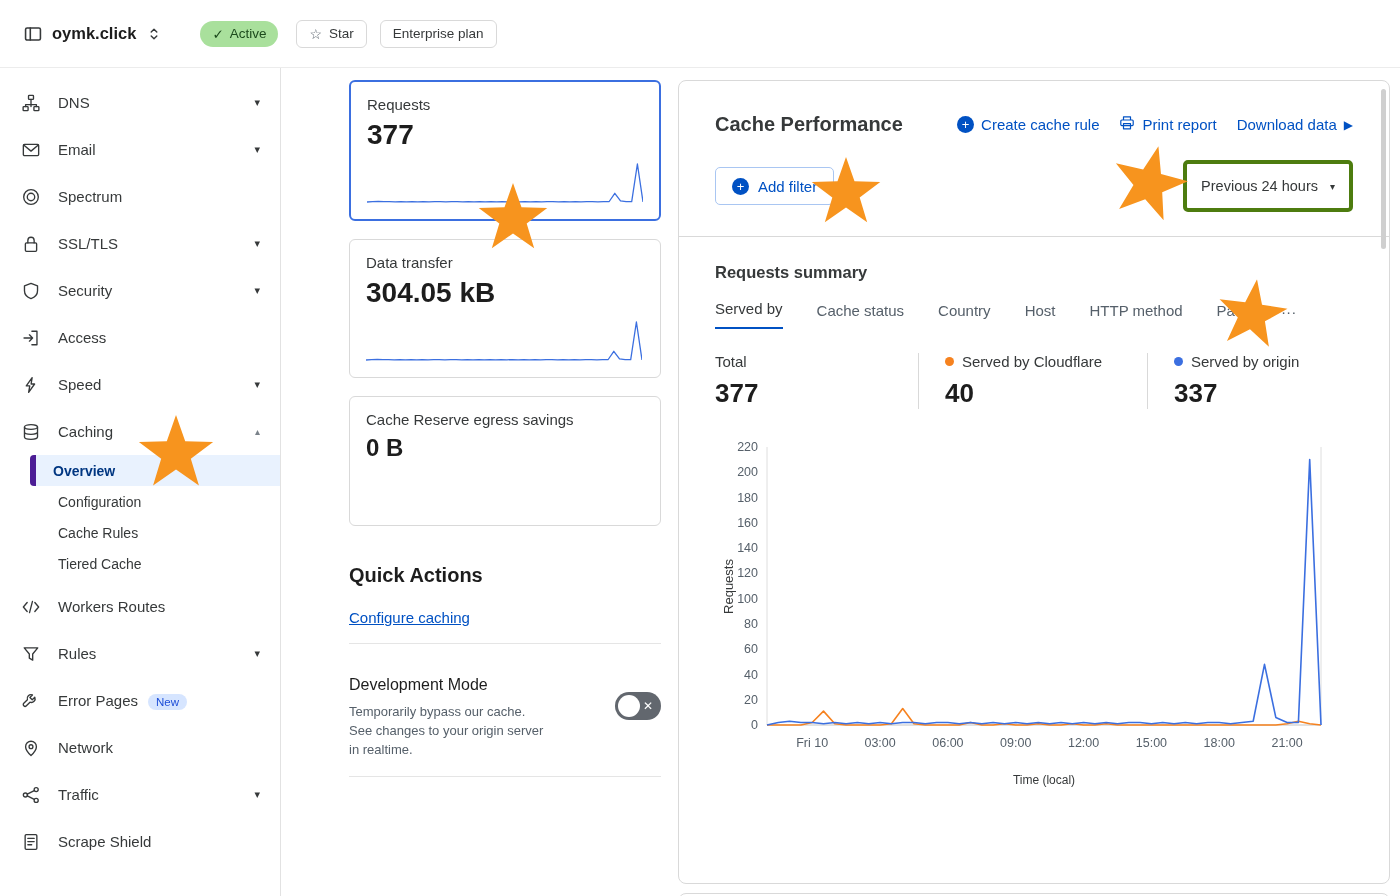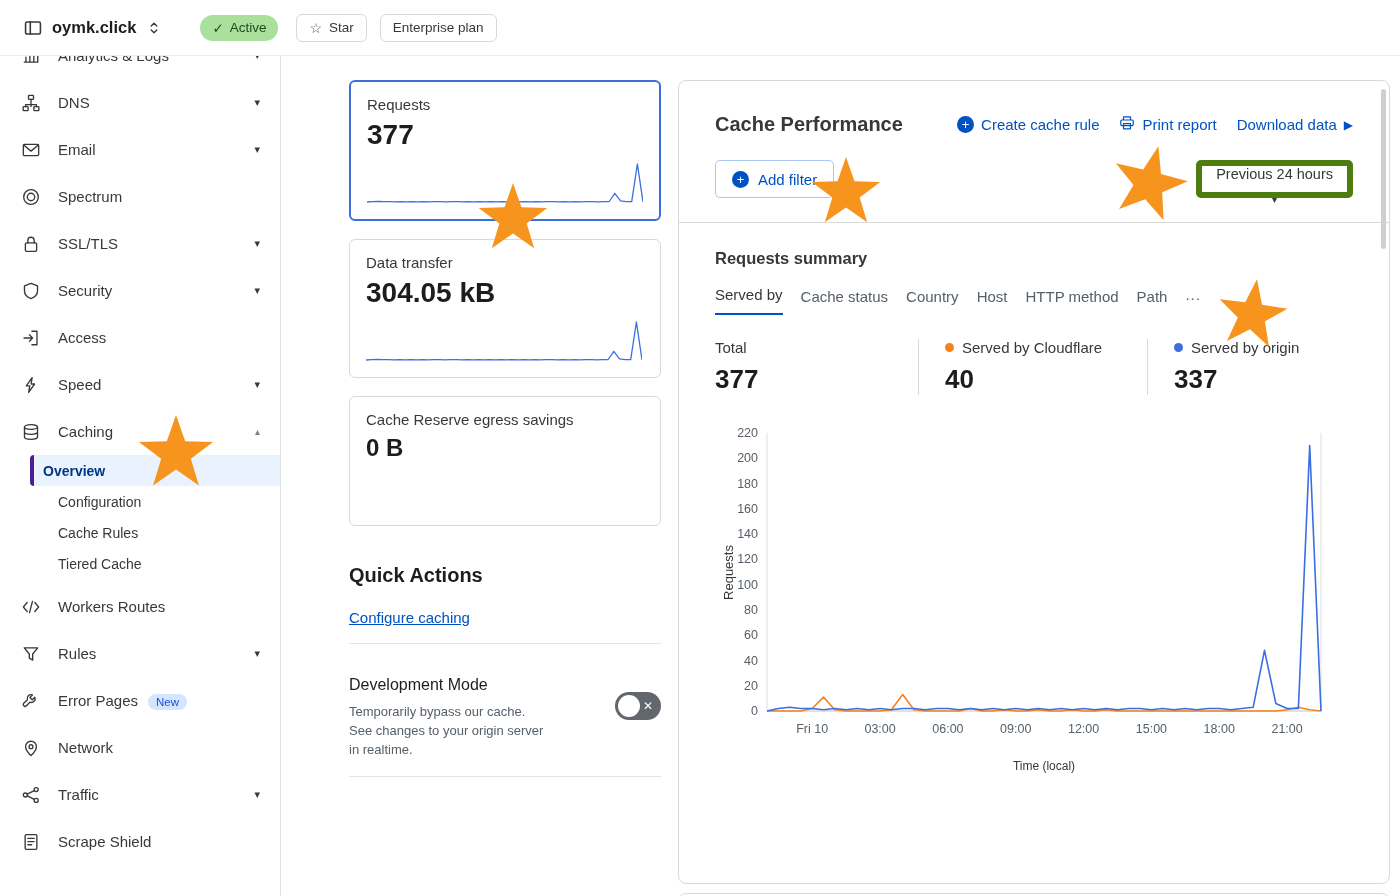--- a/index.html
+++ b/index.html
@@ -5,21 +5,21 @@
   * { box-sizing: border-box; }
   html,body { margin:0; padding:0; }
   body {
     width:1400px; height:896px; position:relative; overflow:hidden;
     background:#fff; color:#36393a;
     font-family:"Liberation Sans", sans-serif;
   }
 
   
   .topbar {
-    position:absolute; top:0; left:0; width:1400px; height:56px;
+    position:absolute; top:0; left:0; width:1400px; height:68px;
     background:#fff; border-bottom:1px solid #ececec;
     display:flex; align-items:center; padding-left:24px; z-index:20;
   }
   .hicon svg * { stroke:#36393a; stroke-width:1.4; fill:none; stroke-linecap:round; stroke-linejoin:round; }
   .hicon { display:inline-flex; }
   .site-name { font-size:16.5px; font-weight:bold; color:#1d1d1d; margin-left:10px; }
   .updown { margin-left:10px; }
   .badge-active {
     margin-left:38px; display:inline-flex; align-items:center; gap:6px;
     background:#a9e09c; color:#1d4b1d; font-size:13.5px;
@@ -48,22 +48,22 @@
   .nicon svg * { stroke:#36393a; stroke-width:1.2; fill:none; stroke-linecap:round; stroke-linejoin:round; }
   .nlabel { flex:1; font-size:15px; color:#36393a; }
   .chev { margin-right:20px; font-size:11px; color:#36393a; }
   .chev.small { font-size:10px; color:#7a828a; }
   .subnav { margin-bottom:4px; }
   .sub-item {
     height:31px; display:flex; align-items:center; padding-left:58px;
     font-size:14px; color:#36393a; cursor:pointer;
   }
   .sub-item.selected {
-    margin-left:30px; padding-left:9px;
-    background:#e9f2fe; border-left:4px solid #4c1d95;
+    margin-left:30px; padding-left:17px;
+    background:#e9f2fe; border-left:6px solid #4c1d95;
     border-radius:4px 0 0 4px;
     font-weight:bold; color:#003681;
   }
   .new-badge {
     margin-left:10px; background:#d6e5ff; color:#1d4ed8;
     font-size:11.5px; padding:2px 8px; border-radius:10px;
   }
 
   
   .main { position:absolute; top:56px; left:281px; right:0; bottom:0; background:#fff; }
@@ -108,29 +108,29 @@
   .printer svg * { stroke:#0051c3; stroke-width:1.2; fill:none; stroke-linejoin:round; }
   .play { font-size:12px; }
 
   .filter-row { display:flex; justify-content:space-between; align-items:center; margin-top:24px; }
   .add-filter {
     display:inline-flex; align-items:center; gap:9px; height:38px; padding:0 16px;
     border:1px solid #a9c6f2; border-radius:5px; background:#fff;
     color:#0051c3; font-size:15px; cursor:pointer;
   }
   .time-select {
-    display:inline-flex; align-items:center; gap:12px; height:38px; padding:0 14px;
-    border:6px solid #4d7c0f; border-radius:5px; background:#fff;
-    color:#36393a; font-size:14.5px; cursor:pointer;flex-direction:column;
+    display:inline-flex; align-items:center; gap:12px; height:52px; padding:0 14px;
+    border:4px solid #4d7c0f; border-radius:5px; background:#fff;
+    color:#36393a; font-size:14.5px; cursor:pointer;
   }
   .caret { font-size:10px; color:#36393a; }
   .hr-full { border-top:1px solid #d9d9d9; margin:24px -36px 0 -36px; }
 
   .summary-title { font-size:16.5px; font-weight:bold; color:#36393a; margin-top:26px; }
-  .tabs { display:flex; align-items:flex-end; gap:18px; margin-top:18px; }
+  .tabs { display:flex; align-items:flex-end; gap:34px; margin-top:18px; }
   .tab { font-size:15px; color:#56606a; padding-bottom:10px; cursor:pointer; }
   .tab.active { color:#36393a; border-bottom:2px solid #0051c3; }
   .tab-more { font-size:15px; color:#56606a; padding-bottom:12px; letter-spacing:1px; cursor:pointer; }
 
   .stats { display:flex; margin-top:24px; }
   .stat { padding-right:20px; }
   .stat + .stat { border-left:1px solid #d9d9d9; padding-left:26px; }
   .stat-1 { width:203px; }
   .stat-2 { width:229px; }
   .stat-label { display:flex; align-items:center; gap:8px; font-size:15px; color:#36393a; }

